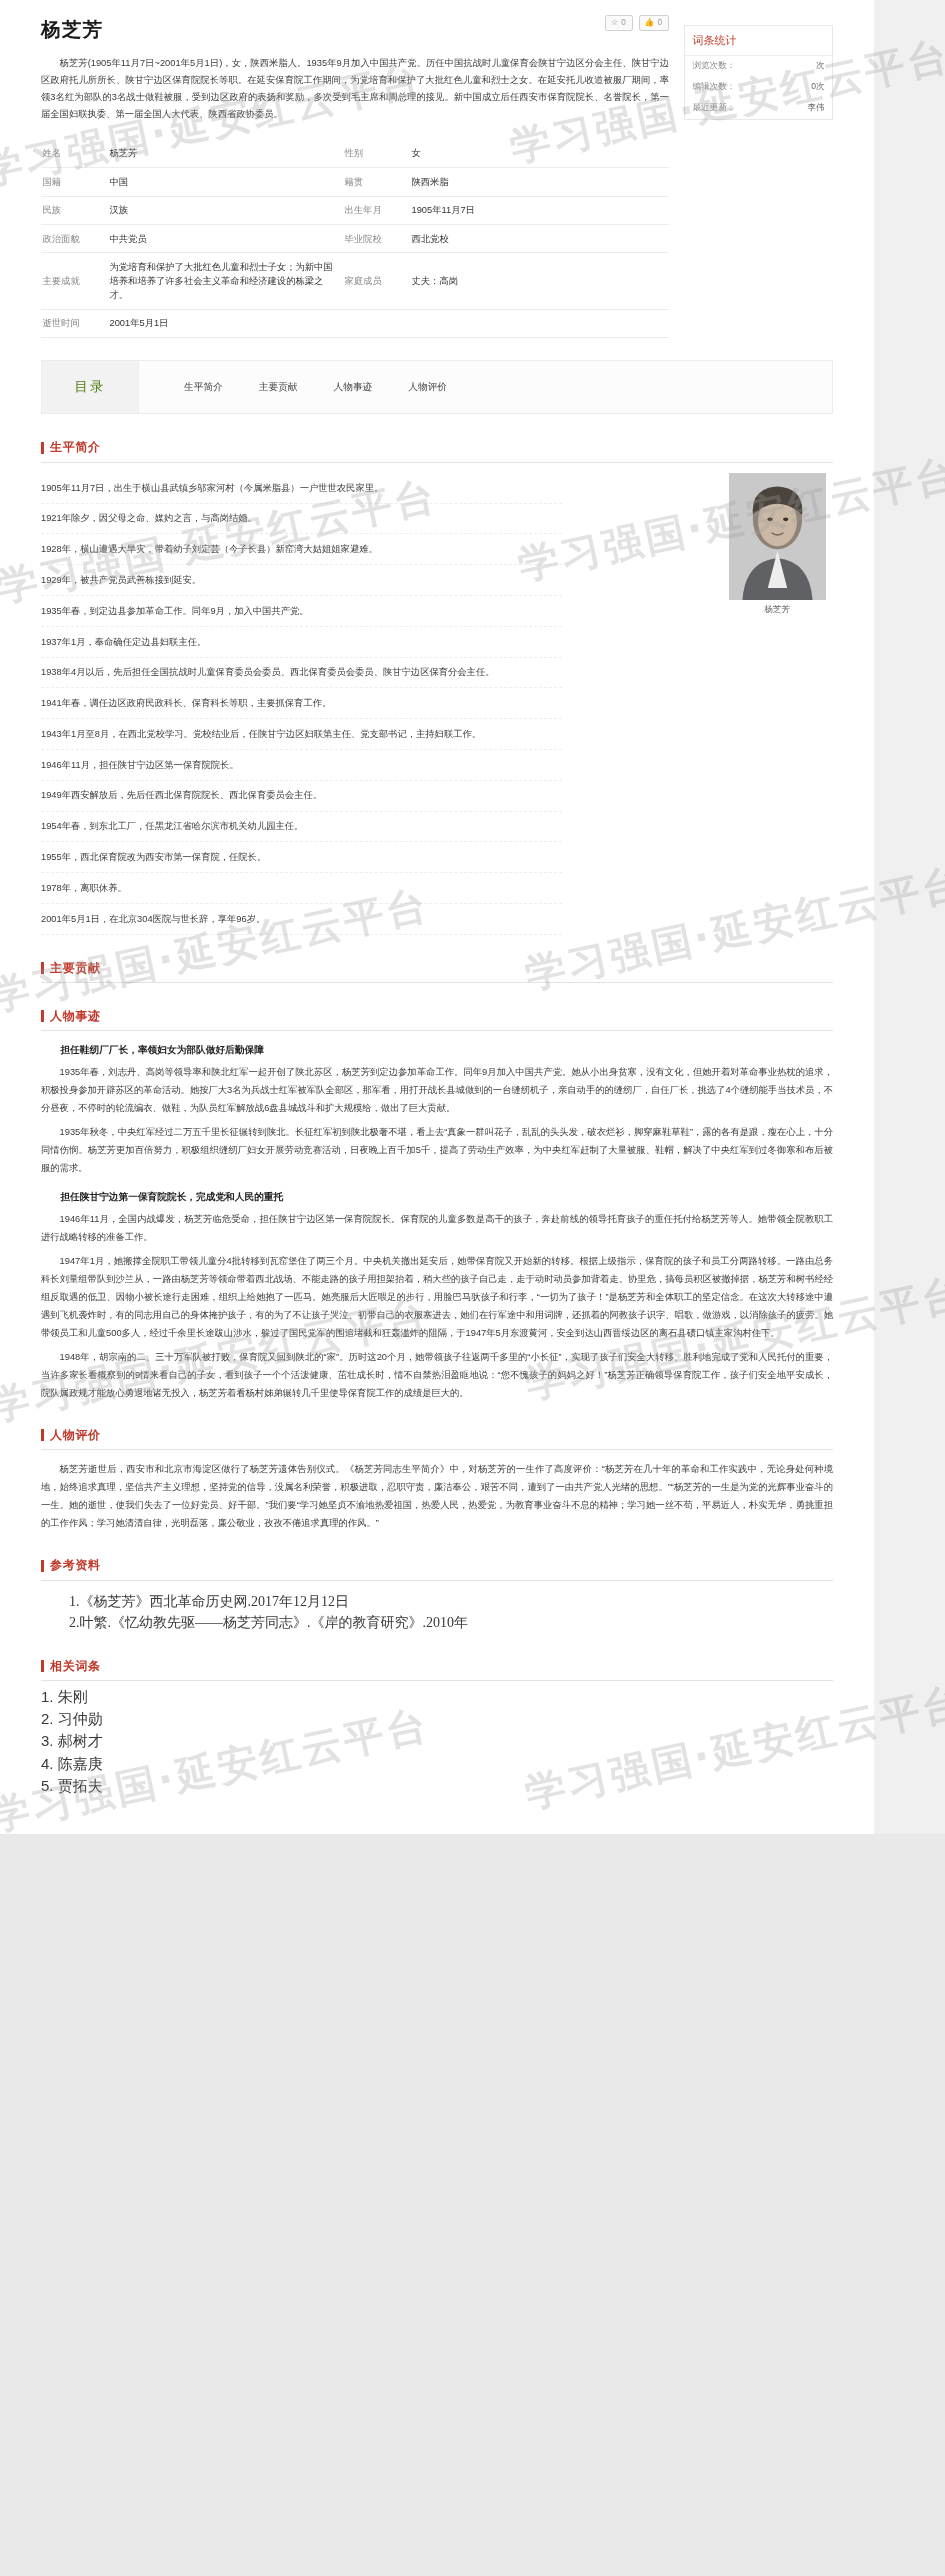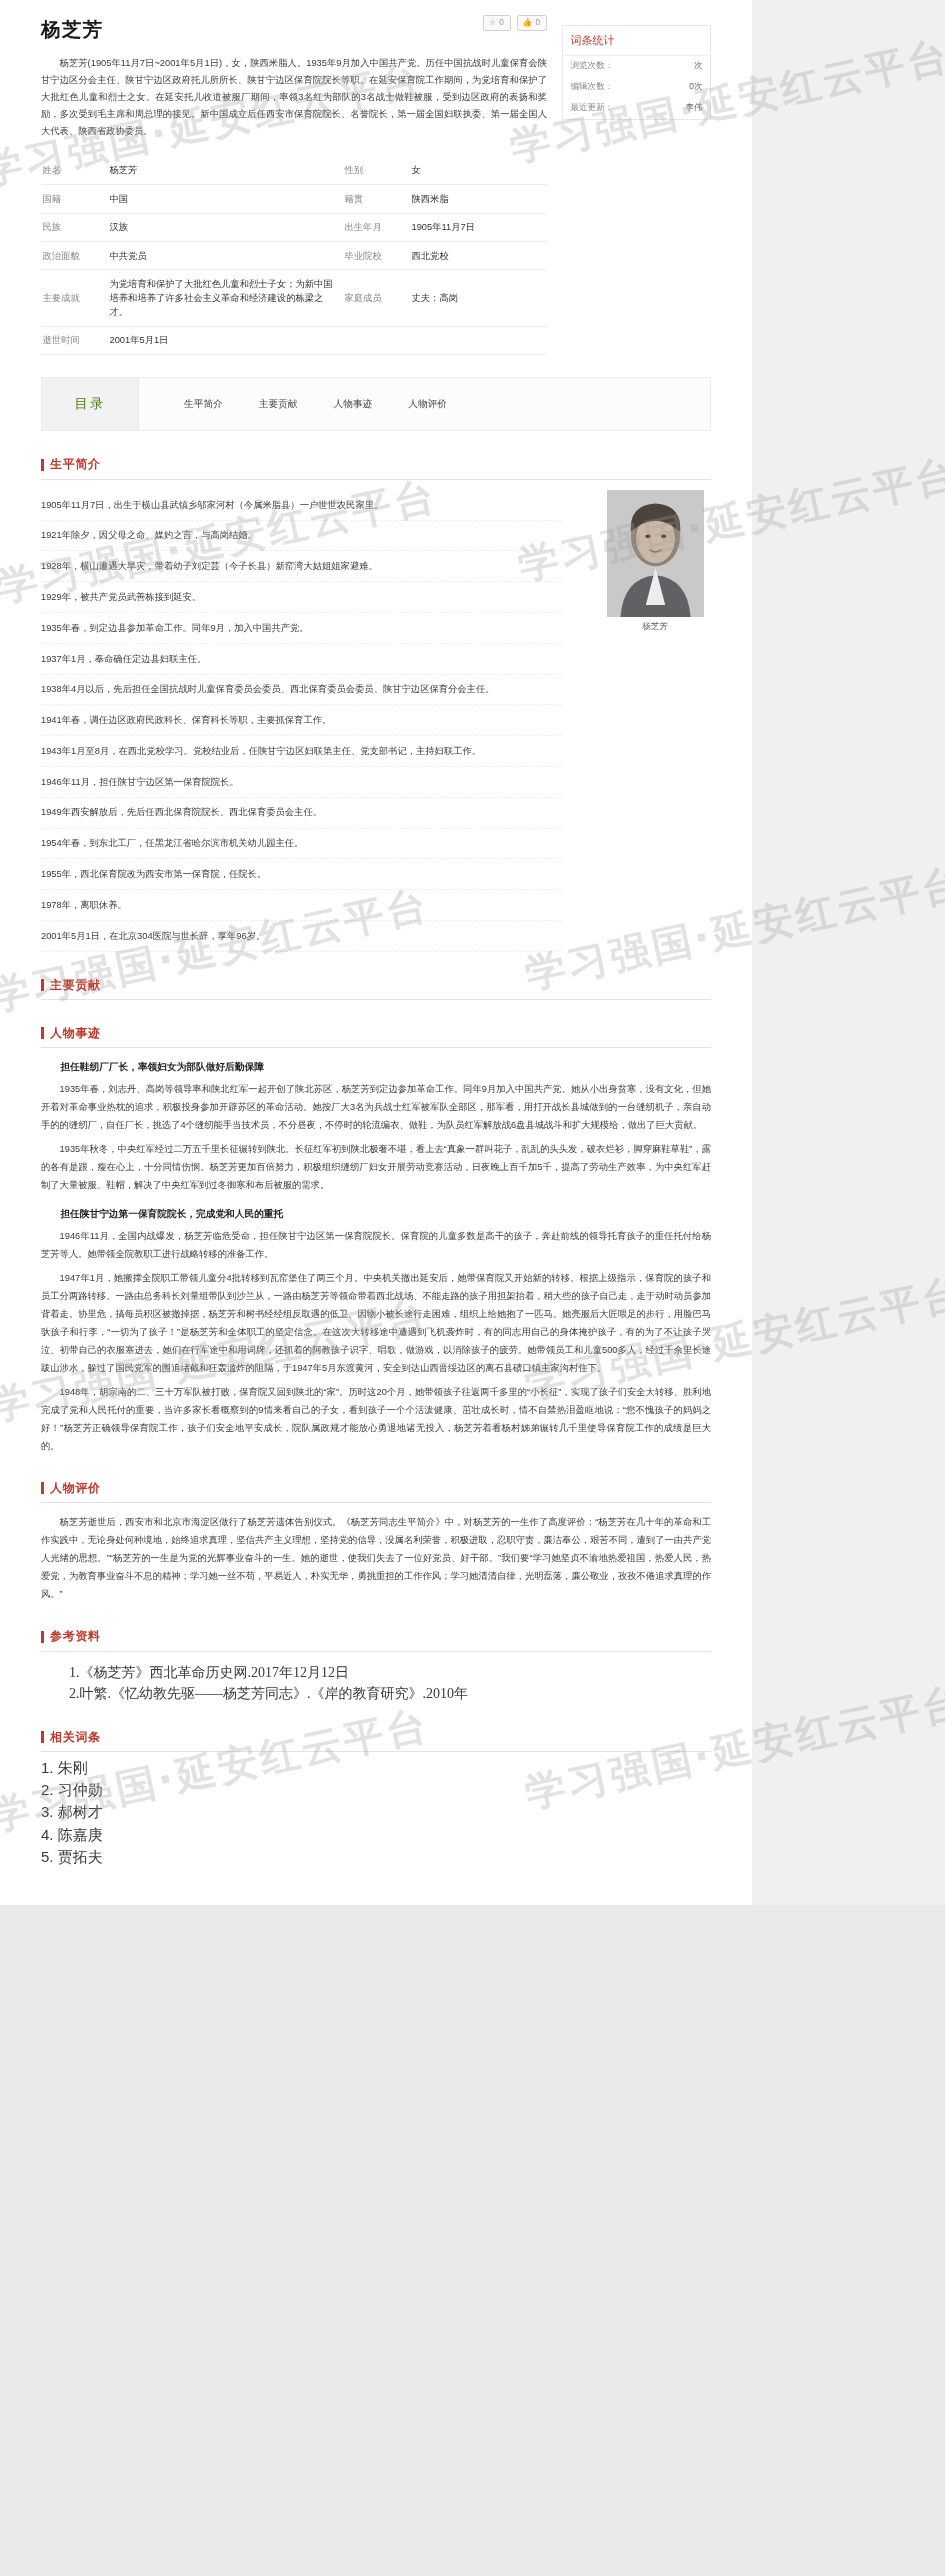--- a/index.html
+++ b/index.html
@@ -23,21 +23,21 @@
     position:absolute;
     font-size:40px;
     font-weight:bold;
     color:rgba(160,160,160,0.30);
     white-space:nowrap;
     letter-spacing:3px;
     transform:rotate(-12deg);
     font-family:"DejaVu Sans",sans-serif;
   }
   .content-wrap {
-    width:752px;
+    width:874px;
     background:#ffffff;
     position:relative;
     z-index:1;
   }
   .inner { padding:13.4px 41px 22.3px 41px; position:relative; }
 
   
   .head-row { display:flex; align-items:flex-start; }
   .head-left { flex:1; min-width:0; padding-right:15px; }
   .title {

